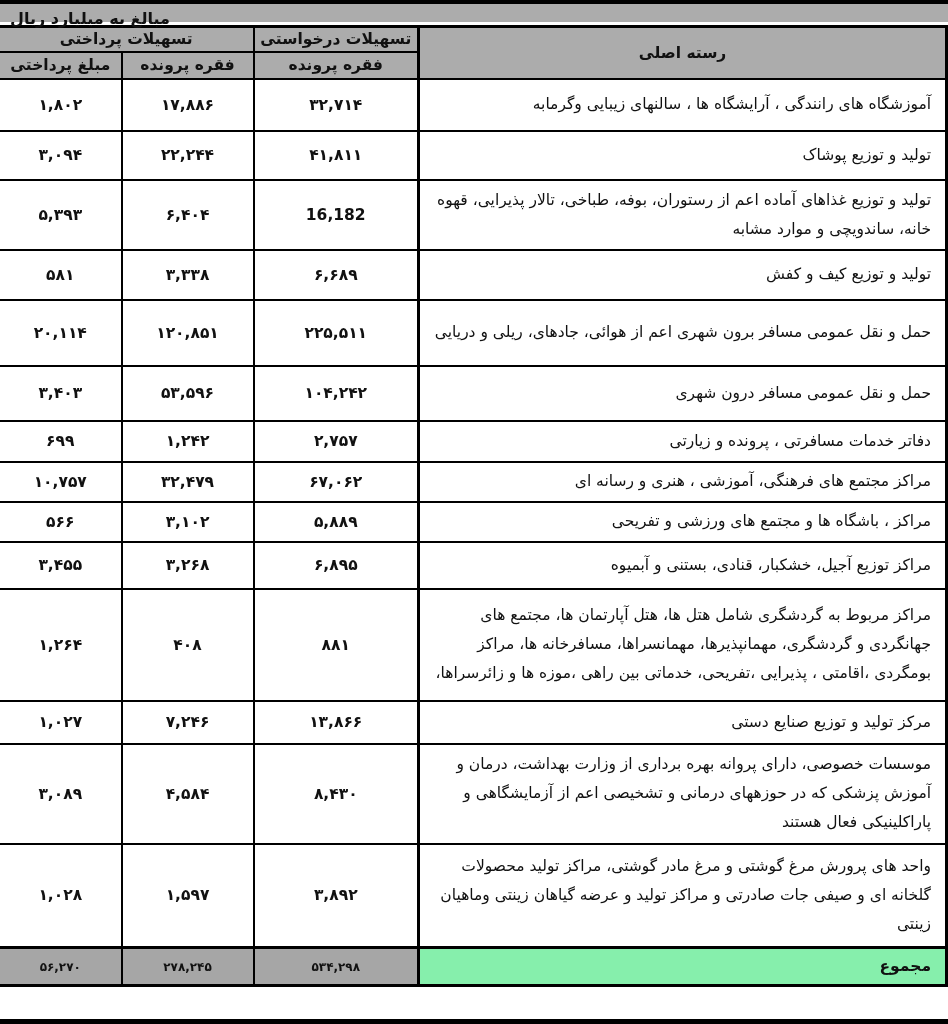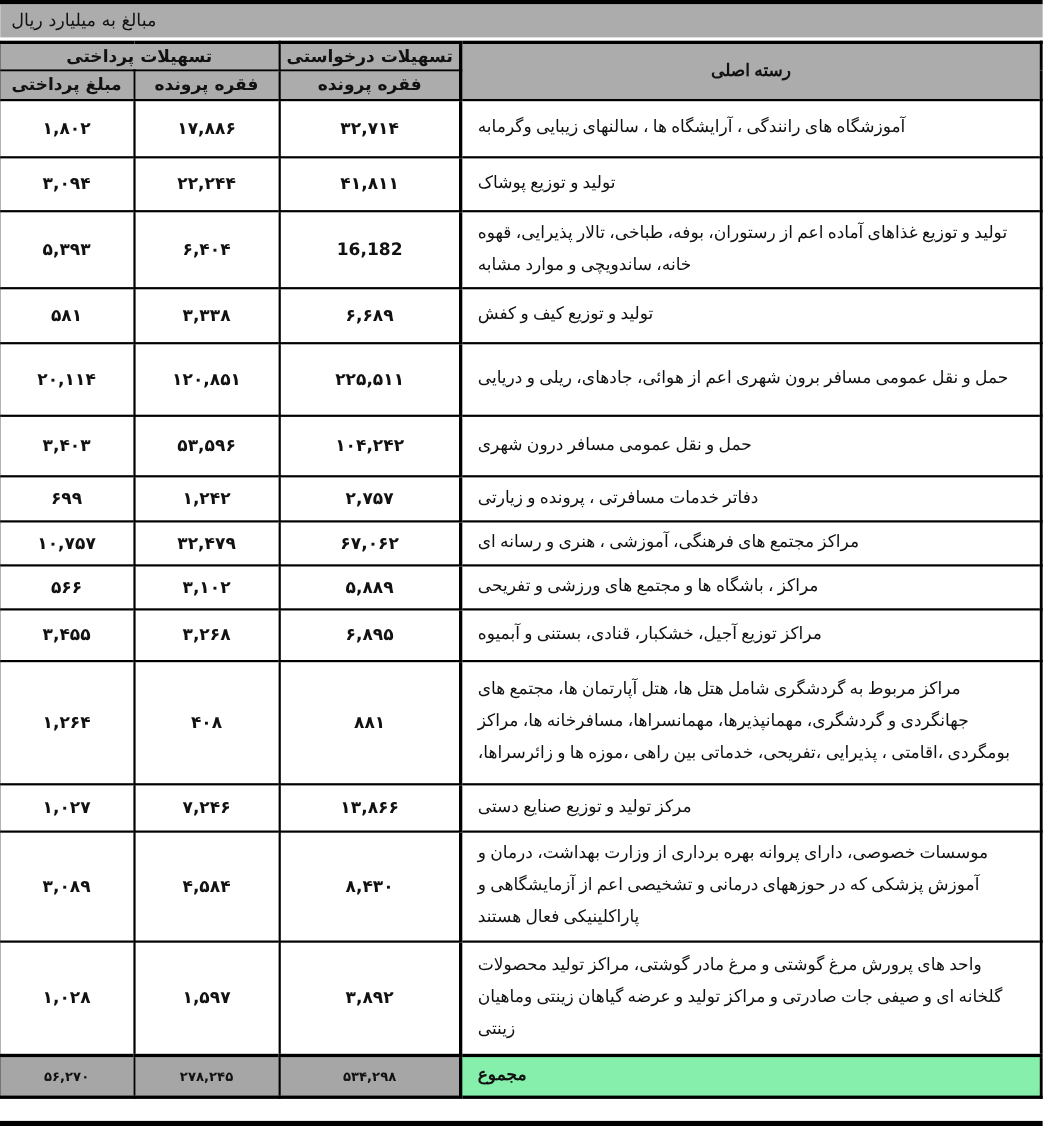--- a/index.html
+++ b/index.html
@@ -14,23 +14,23 @@
     height: 1024px;
     box-sizing: border-box;
     overflow: hidden;
     border-top: 4px solid #000000;
     border-bottom: 5px solid #000000;
     direction: rtl;
   }
   
   .banner {
     background: #acacac;
-    height: 30px;
+    height: 18px;
     line-height: 30px;
-    font-weight: 400;
+    font-weight: 700;
     font-size: 16px;
     text-align: left;
     padding-left: 10px;
     margin-bottom: 3px;
   }
   table.main {
     width: 948px;
     border-collapse: collapse;
     table-layout: fixed;
     direction: rtl;
@@ -45,23 +45,23 @@
   thead th {
     background: #acacac;
     font-weight: 700;
     font-size: 15.5px;
     text-align: center;
     padding: 1px 4px;
   }
   tr.hdr1 { height: 25px; }
   tr.hdr2 { height: 27px; }
   
-  .cat-border { border-left-width: 3px !important; font-family: Liberation Serif, serif; }
+  .cat-border { border-left-width: 3px !important; }
   td.cat {
-    text-align: left;
+    text-align: right;
     font-size: 15.5px;
     line-height: 1.85;
     padding: 3px 14px;
   }
   td.num {
     text-align: center;
     direction: ltr;
     font-size: 15.5px;
     font-weight: 600;
     padding: 2px 4px;

